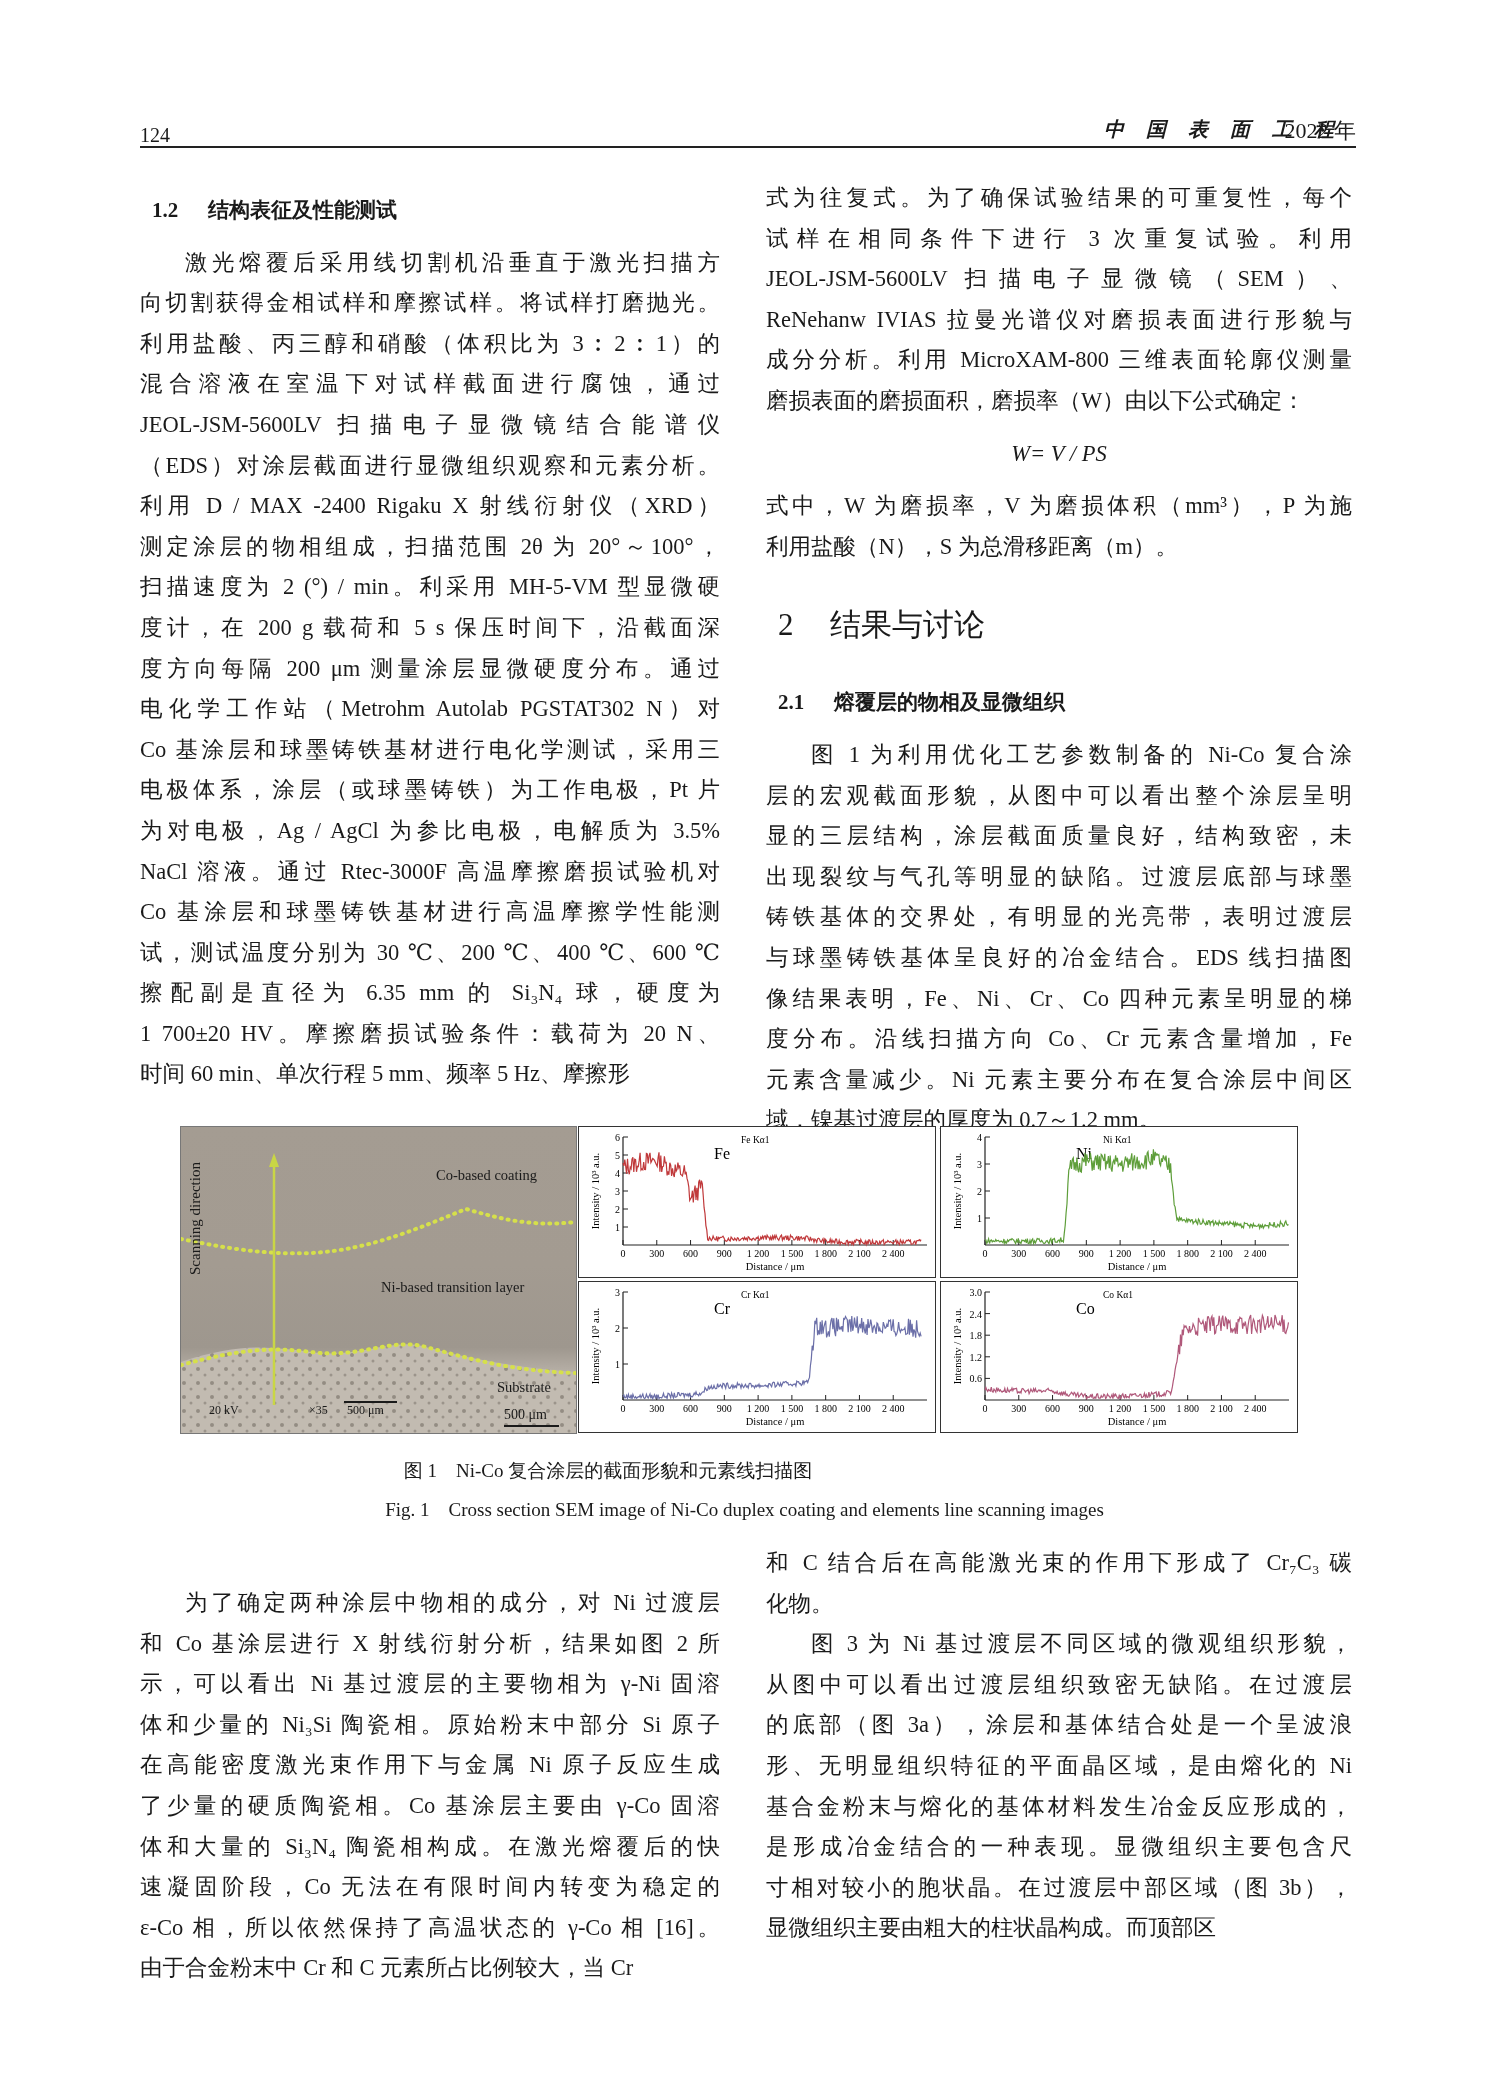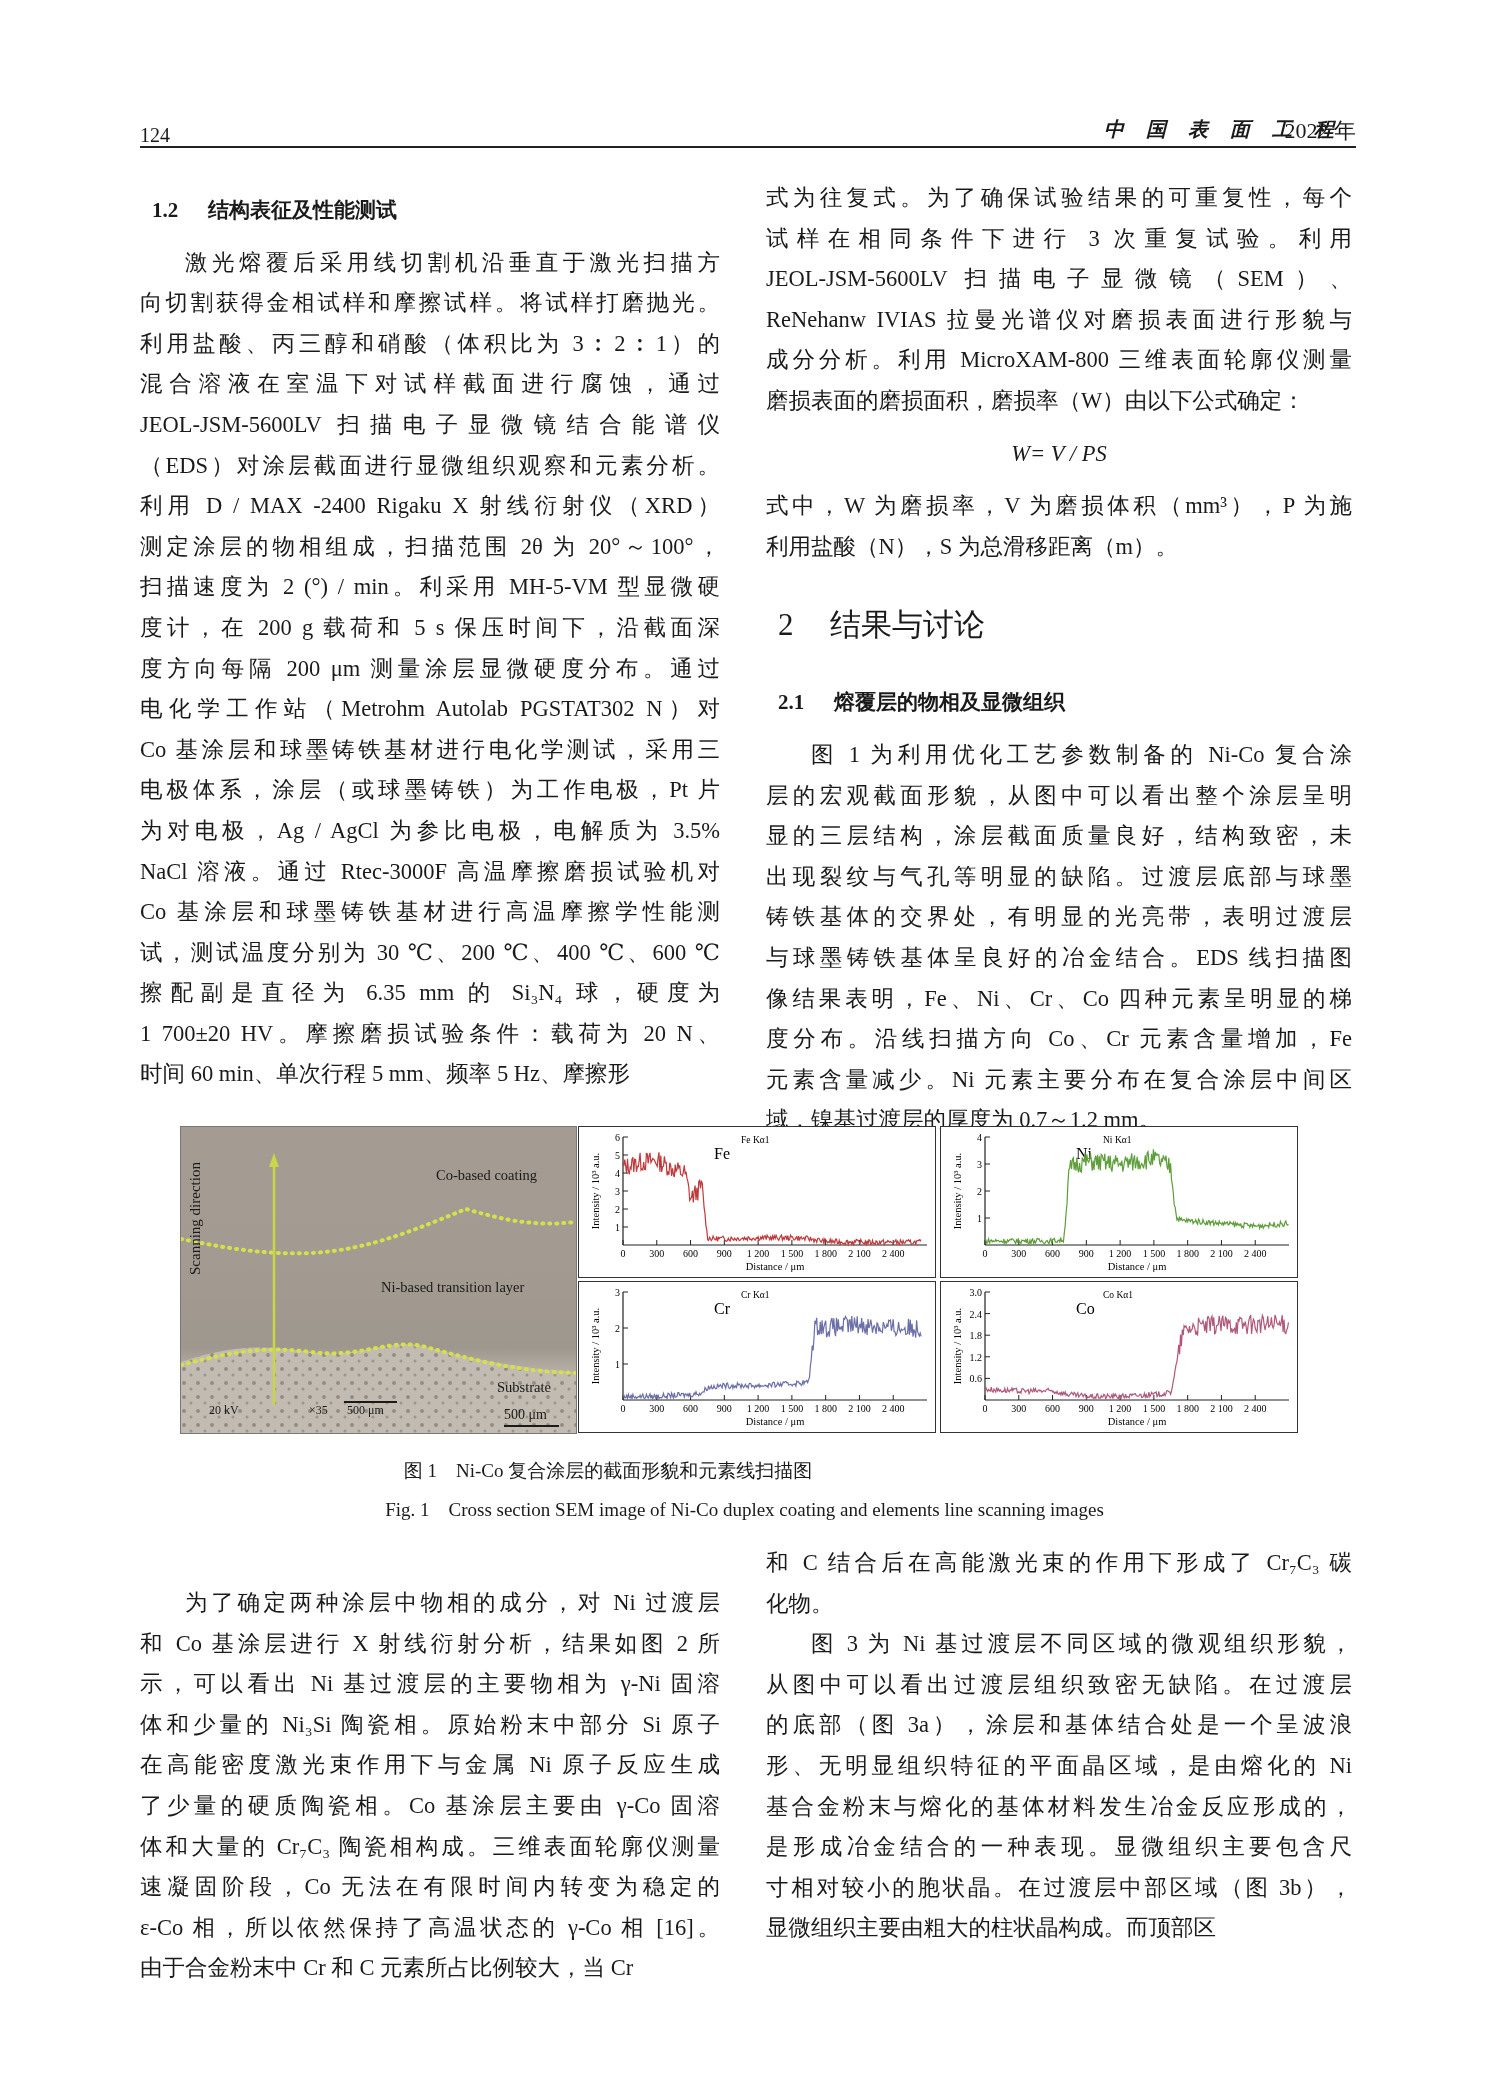--- a/index.html
+++ b/index.html
@@ -293,21 +293,21 @@
 <div class="cap-en">Fig. 1　Cross section SEM image of Ni-Co duplex coating and elements line scanning images</div>
 
 <div class="col col-left" style="top:1543px;margin-top:40px;">
   <div id="lb-p1">
       <div style="white-space: nowrap; text-align-last: justify; text-indent: 2em;">为了确定两种涂层中物相的成分，对 Ni 过渡层</div>
       <div style="white-space: nowrap; text-align-last: justify;">和 Co 基涂层进行 X 射线衍射分析，结果如图 2 所</div>
       <div style="white-space: nowrap; text-align-last: justify;">示，可以看出 Ni 基过渡层的主要物相为 γ-Ni 固溶</div>
       <div style="white-space: nowrap; text-align-last: justify;">体和少量的 Ni₃Si 陶瓷相。原始粉末中部分 Si 原子</div>
       <div style="white-space: nowrap; text-align-last: justify;">在高能密度激光束作用下与金属 Ni 原子反应生成</div>
       <div style="white-space: nowrap; text-align-last: justify;">了少量的硬质陶瓷相。Co 基涂层主要由 γ-Co 固溶</div>
-      <div style="white-space: nowrap; text-align-last: justify;">体和大量的 Cr₇C₃ 陶瓷相构成。三维表面轮廓仪测量</div>
+      <div style="white-space: nowrap; text-align-last: justify;">体和大量的 Si₃N₄ 陶瓷相构成。在激光熔覆后的快</div>
       <div style="white-space: nowrap; text-align-last: justify;">速凝固阶段，Co 无法在有限时间内转变为稳定的</div>
       <div style="white-space: nowrap; text-align-last: justify;">ε-Co 相，所以依然保持了高温状态的 γ-Co 相 [16]。</div>
       <div style="white-space: nowrap; text-align-last: left;">由于合金粉末中 Cr 和 C 元素所占比例较大，当 Cr</div>
     </div>
 </div>
 <div class="col col-right" style="top:1543px;">
   <div id="rb-p1">
       <div style="white-space: nowrap; text-align-last: justify;">和 C 结合后在高能激光束的作用下形成了 Cr₇C₃ 碳</div>
       <div style="white-space: nowrap; text-align-last: left;">化物。</div>
     </div>

